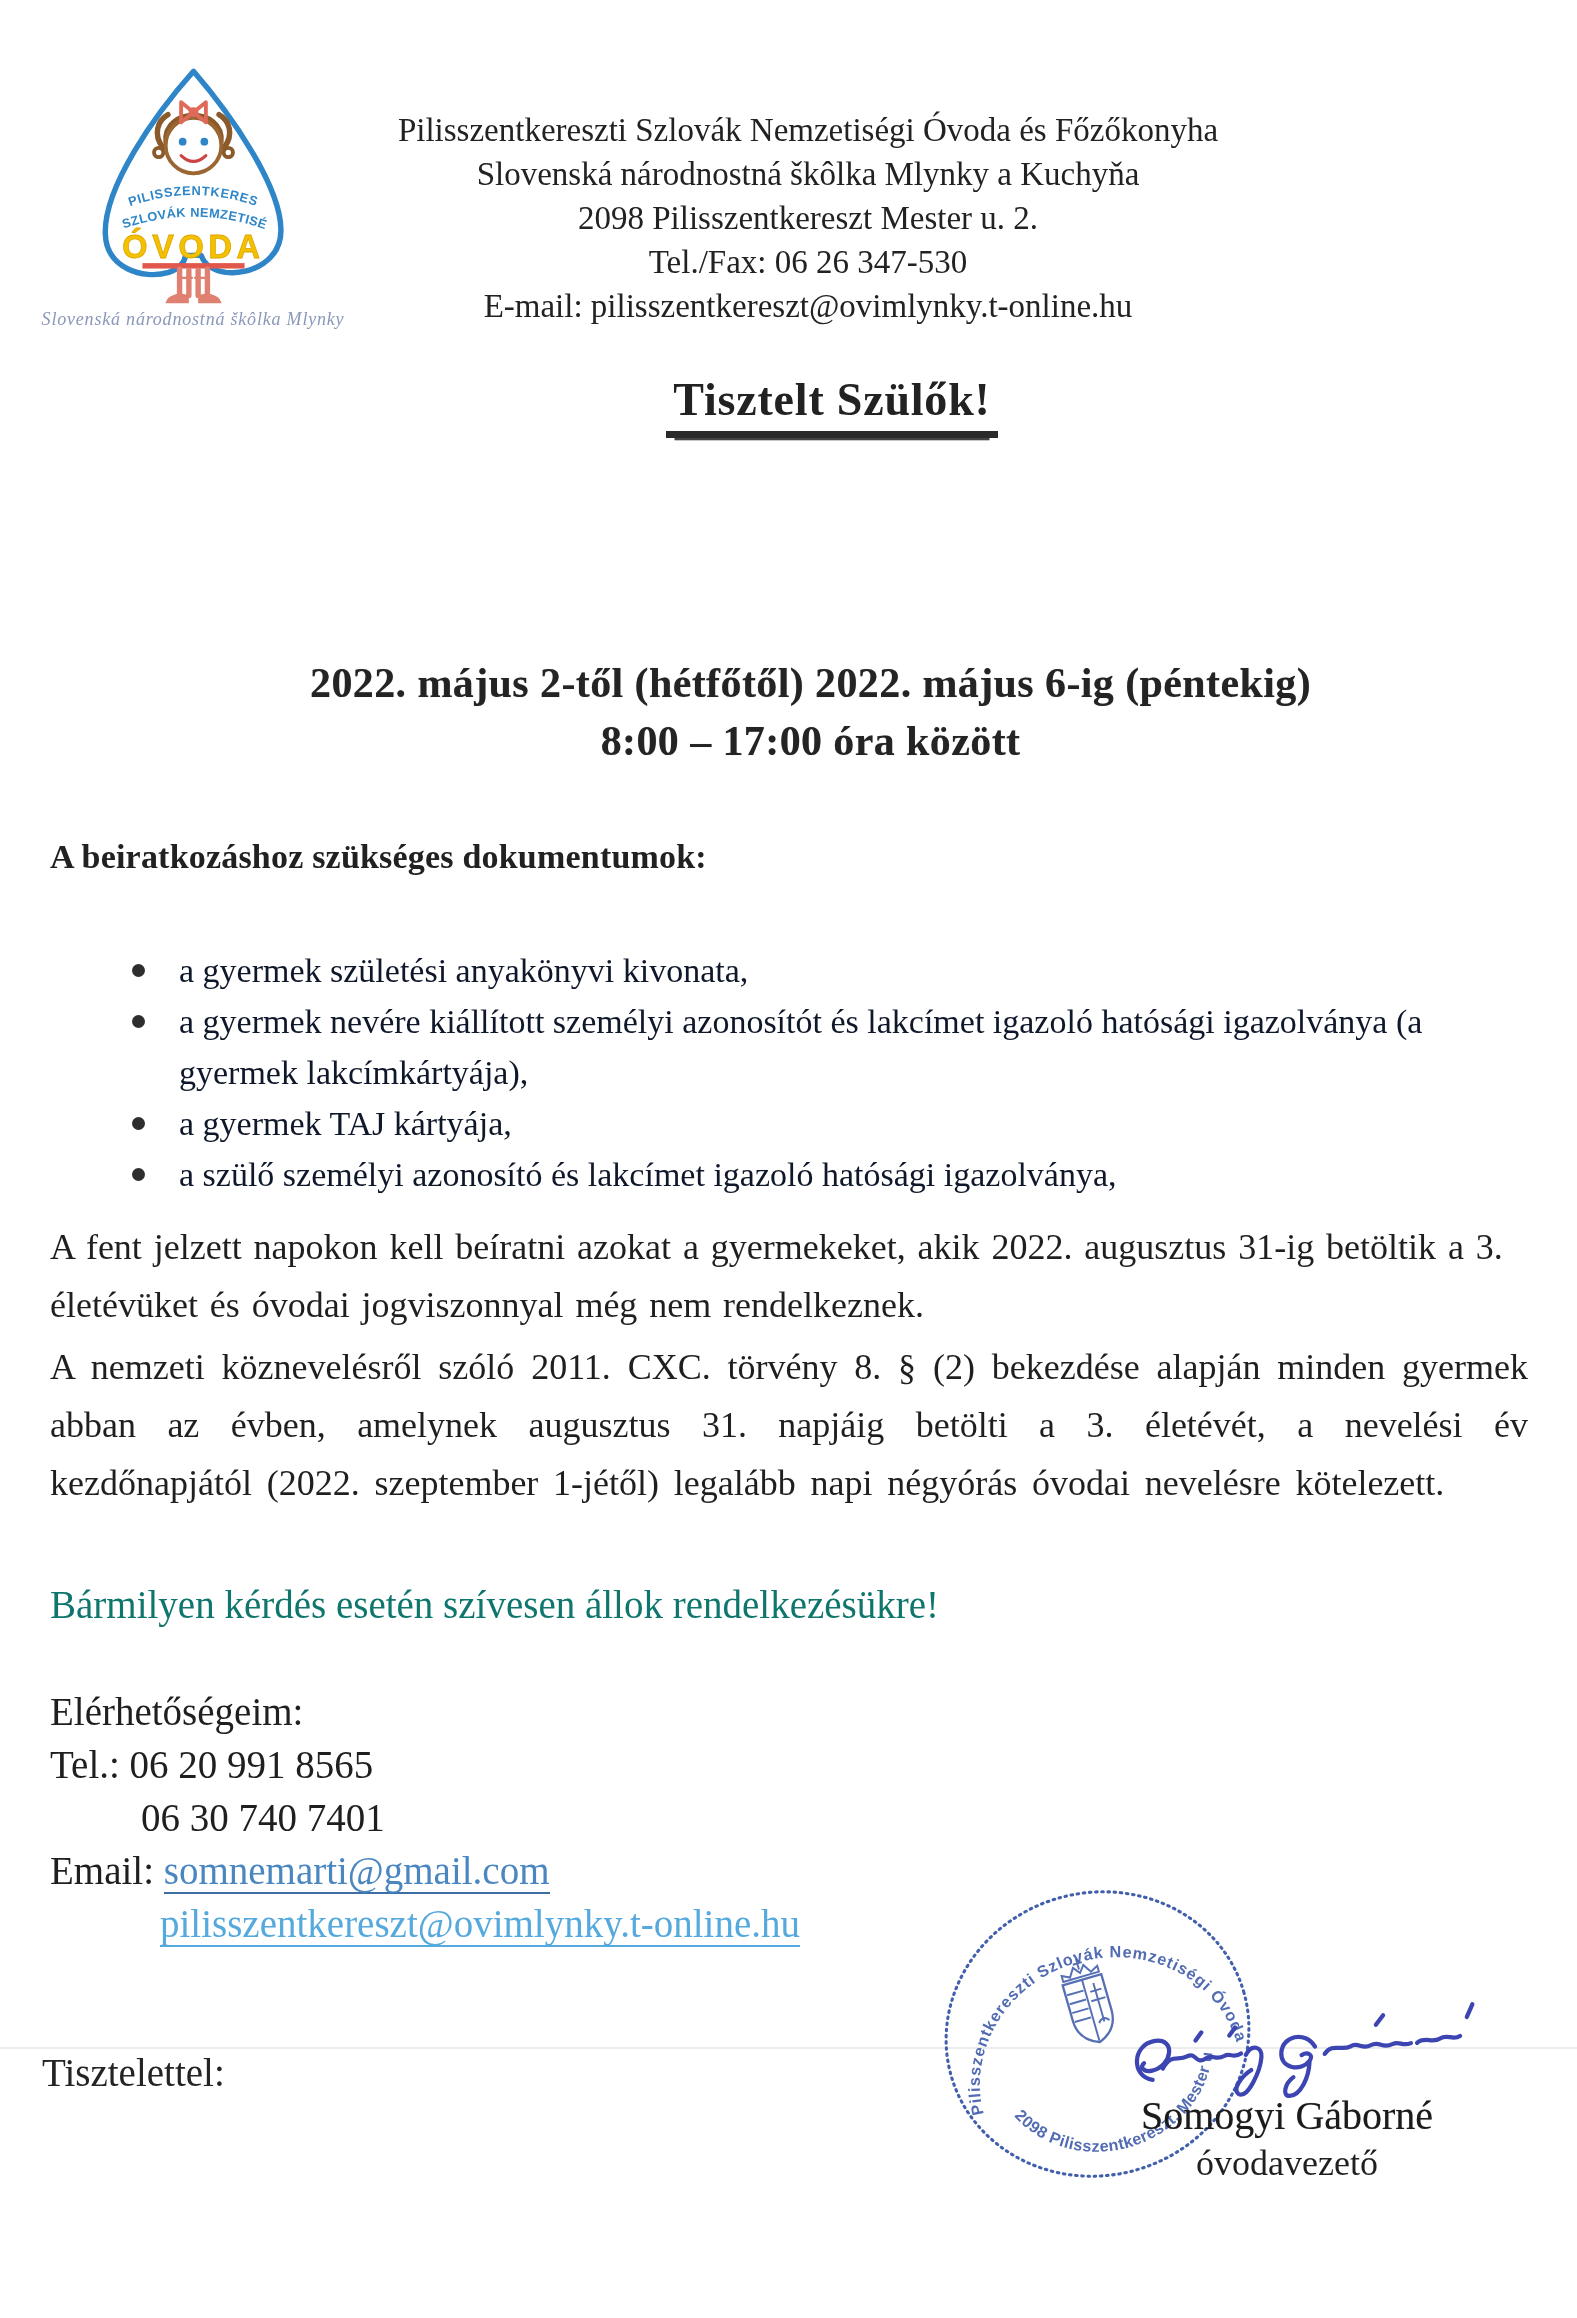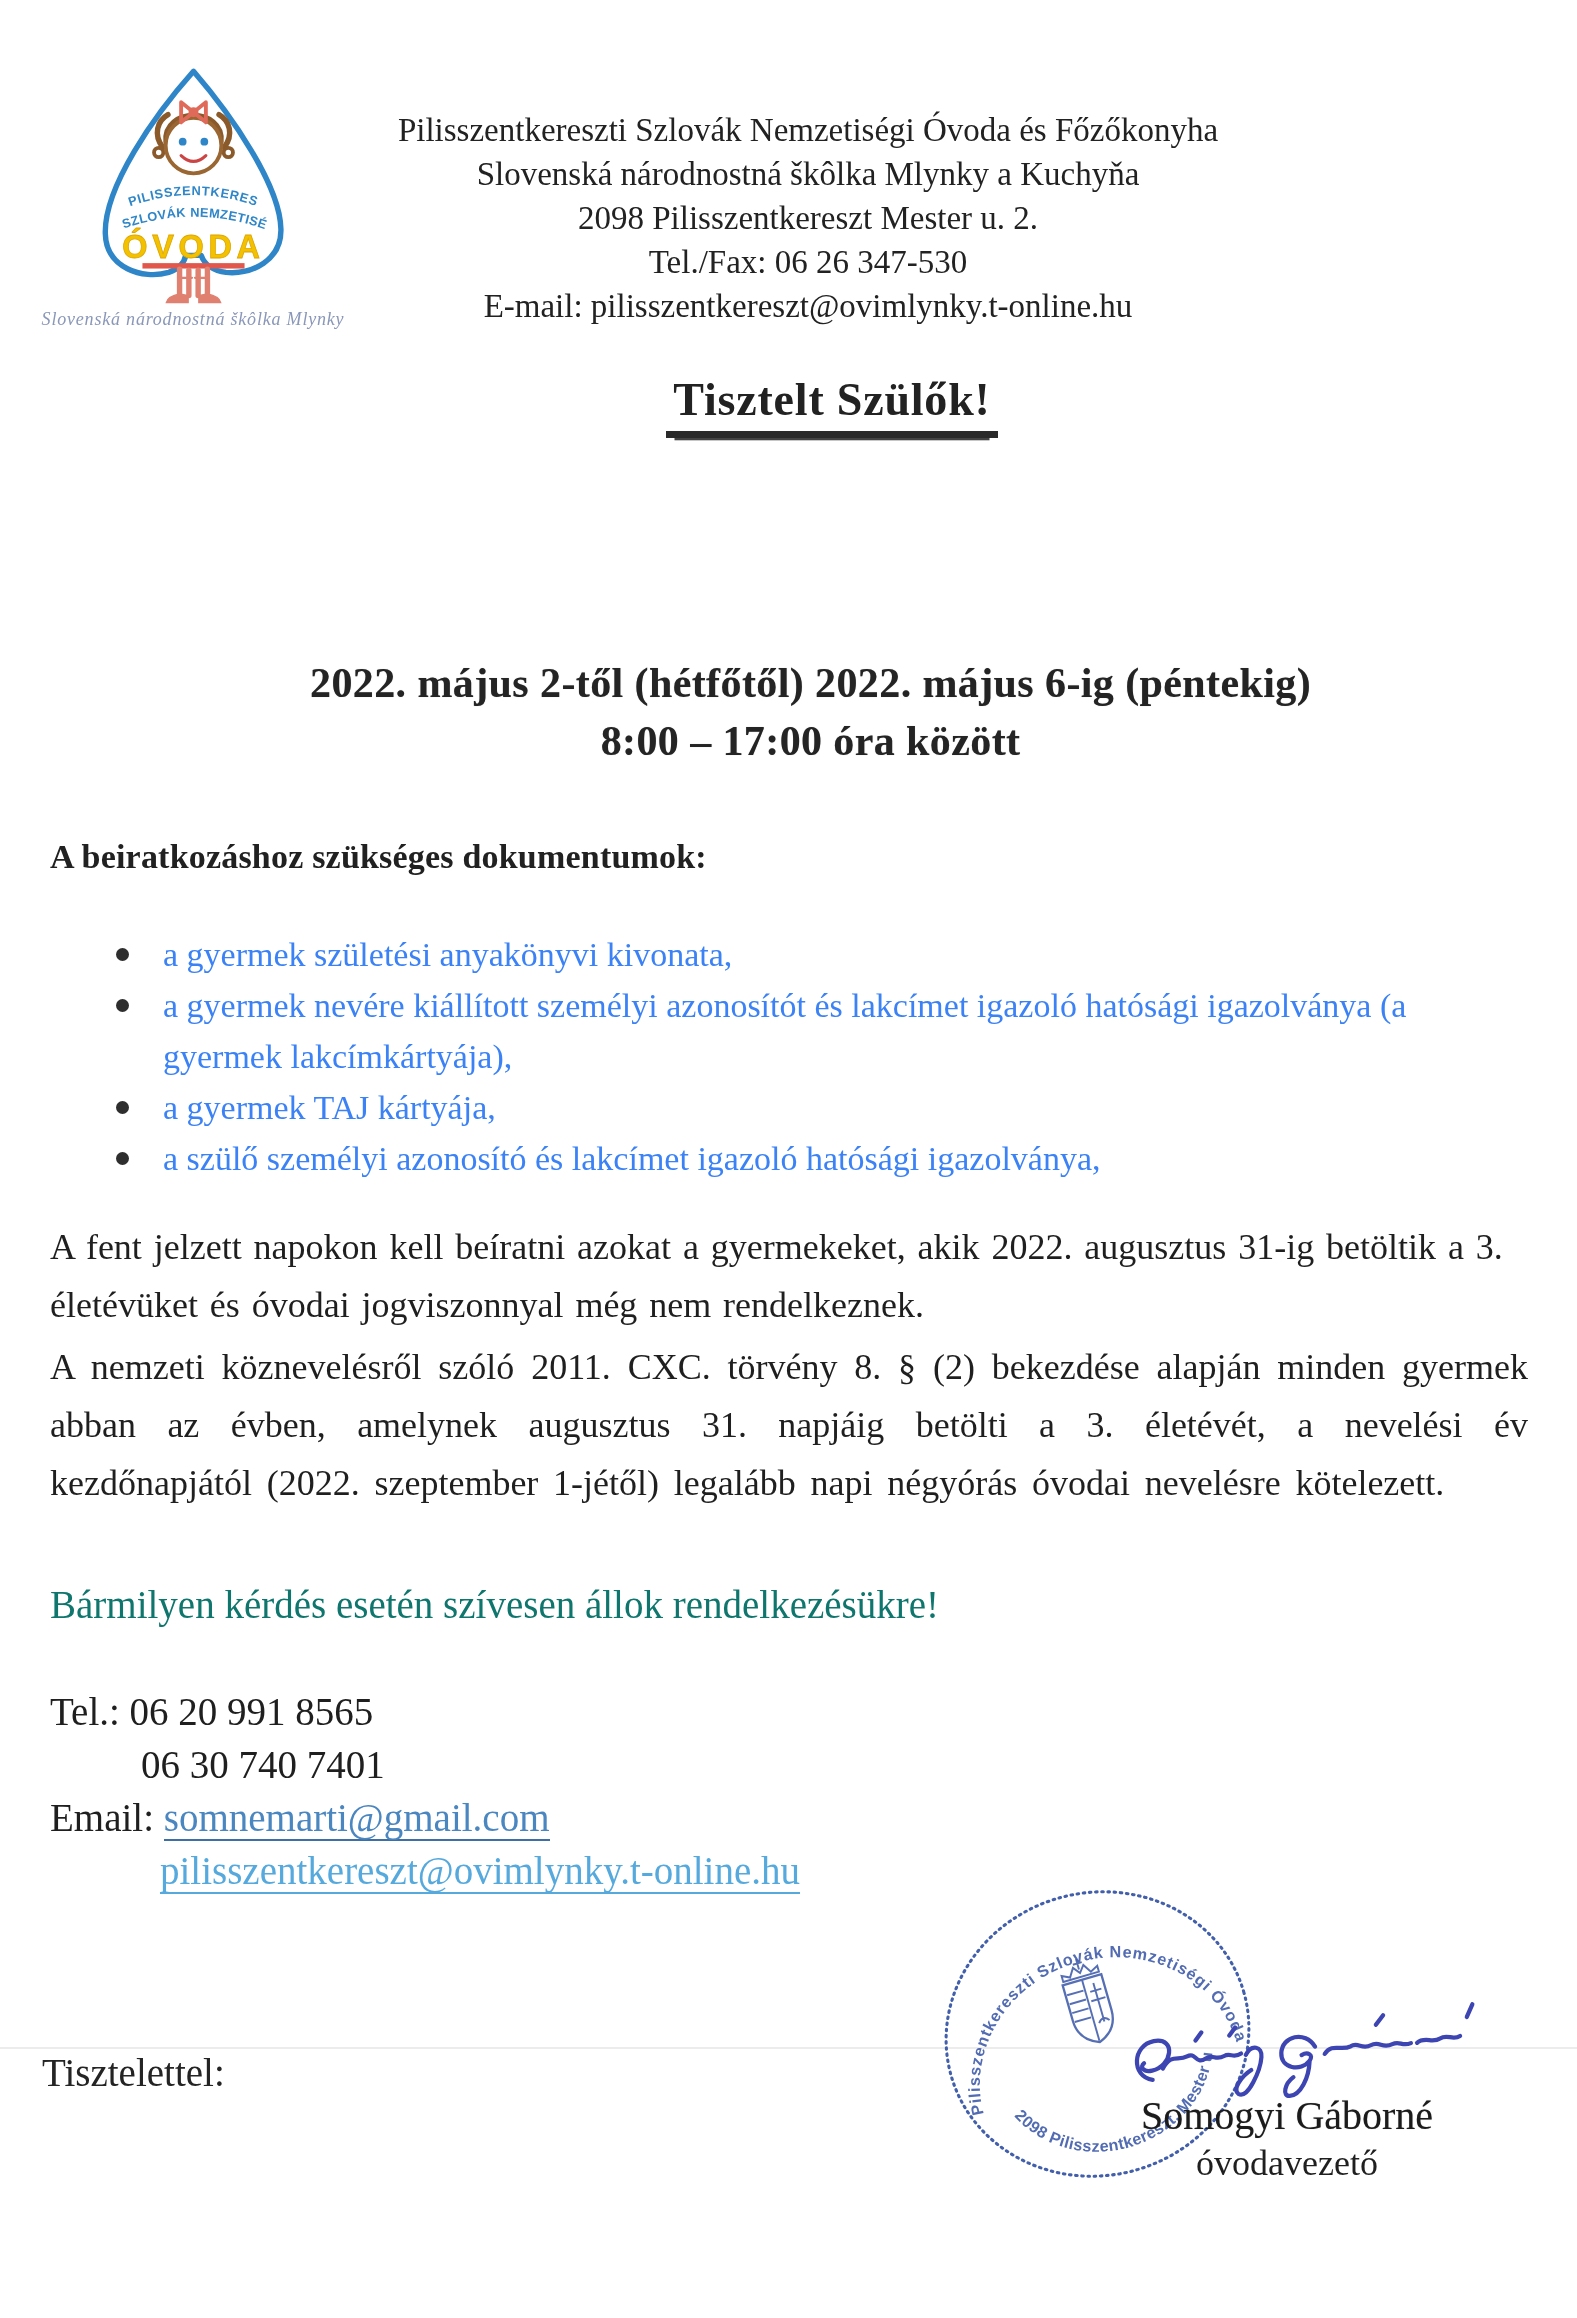--- a/index.html
+++ b/index.html
@@ -37,22 +37,22 @@
   .h2-heading{top:533px;}
   .h2-date{top:659px;padding-left:21.6px;}
   .h2-time{top:717px;padding-left:21.6px;}
   
   .h3-docs{
     position:absolute;left:50px;top:838px;
     font-size:34px;font-weight:bold;color:#212121;letter-spacing:0.2px;
   }
   .docs-list{
     position:absolute;left:50px;top:929px;width:1478px;
-    list-style:none;margin:0;padding:0;
-    font-size:34px;line-height:51px;color:#3b82f6;
+    list-style:none;margin:16px;padding:0;
+    font-size:34px;line-height:51px;color:#0f172a;
   }
   .docs-list li{position:relative;padding-left:113px;}
   .docs-list li::before{
     content:"";position:absolute;left:66px;top:19.3px;
     width:13px;height:13px;border-radius:50%;background:#2e2e2e;
   }
   
   .body-par{
     position:absolute;left:50px;width:1478px;margin:0;
     font-size:36px;line-height:58px;color:#1f1f1f;
@@ -161,20 +161,21 @@
     <li>a gyermek nevére kiállított személyi azonosítót és lakcímet igazoló hatósági igazolványa (a gyermek lakcímkártyája),</li>
     <li>a gyermek TAJ kártyája,</li>
     <li>a szülő személyi azonosító és lakcímet igazoló hatósági igazolványa,</li>
   </ul>
 
   <p class="body-par p1">A fent jelzett napokon kell beíratni azokat a gyermekeket, akik 2022. augusztus 31-ig betöltik a 3. életévüket és óvodai jogviszonnyal még nem rendelkeznek.</p>
   <p class="body-par p2">A nemzeti köznevelésről szóló 2011. CXC. törvény 8. § (2) bekezdése alapján minden gyermek abban az évben, amelynek augusztus 31. napjáig betölti a 3. életévét, a nevelési év kezdőnapjától (2022. szeptember 1-jétől) legalább napi négyórás óvodai nevelésre kötelezett.</p>
   <div class="q-line">Bármilyen kérdés esetén szívesen állok rendelkezésükre!</div>
 
   <div class="contact">
+    <div class="row">Elérhetőségeim:</div>
     <div class="row">Tel.: 06 20 991 8565</div>
     <div class="row ind-tel">06 30 740 7401</div>
     <div class="row">
       <span>Email:</span>
       <a class="link link-personal">somnemarti@gmail.com</a>
     </div>
     <div class="row ind-mail">
       <a class="link link-office">pilisszentkereszt@ovimlynky.t-online.hu</a>
     </div>
   </div>

